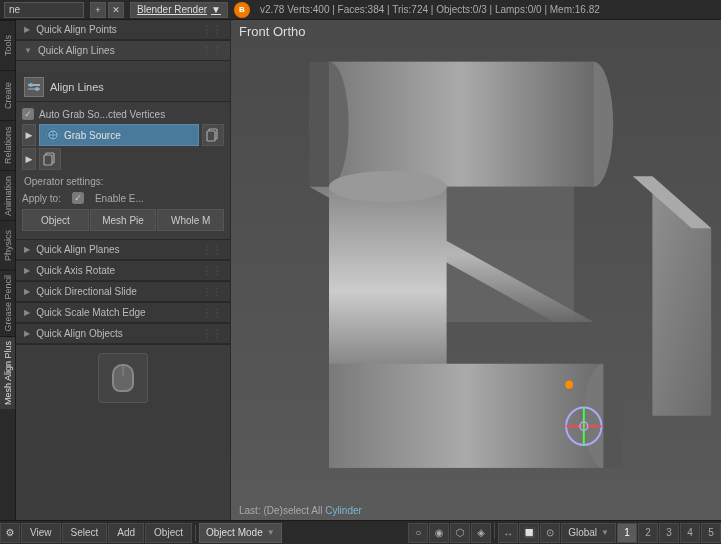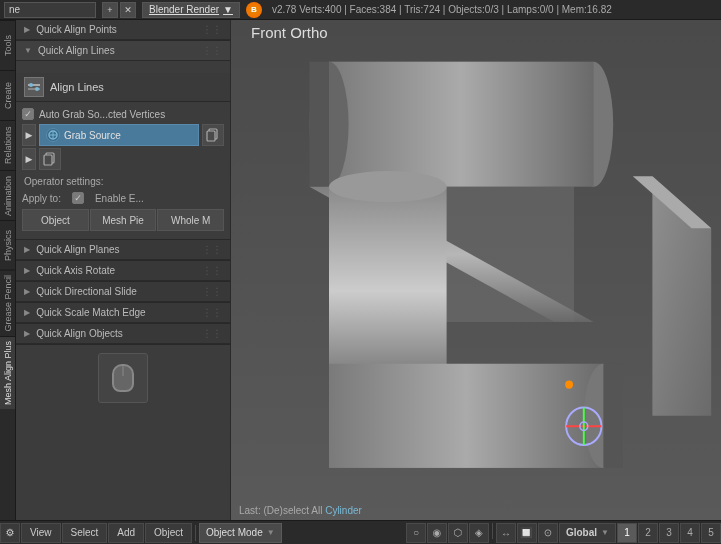--- a/index.html
+++ b/index.html
@@ -24,21 +24,21 @@
       align-items: center;
       padding: 0 4px;
       gap: 6px;
       z-index: 100;
       border-bottom: 1px solid #1a1a1a;
     }
     .top-bar-scene {
       background: #3a3a3a;
       border: 1px solid #555;
       height: 16px;
-      width: 92px;
+      width: 80px;
       display: flex;
       align-items: center;
       padding: 0 4px;
       font-size: 10px;
     }
     .top-bar-icons {
       display: flex; gap: 2px;
     }
     .top-bar-icon {
       width: 16px; height: 16px;
@@ -280,25 +280,24 @@
     
     .viewport {
       flex: 1;
       position: relative;
       background: #555;
       overflow: hidden;
     }
     .viewport-label {
       position: absolute;
       top: 4px; left: 8px;
-      font-size: 15px;
+      font-size: 13px;
       color: #ddd;
       z-index: 10;
       pointer-events: none;
-      margin-left: 12px;
     }
     .nav-box {
       width: 50px; height: 50px;
       background: #444;
       border: 1px solid #555;
       border-radius: 3px;
       display: flex; align-items: center; justify-content: center;
       position: relative;
     }
     .nav-mouse {
@@ -368,21 +367,21 @@
     }
     .bb-mode-arrow { font-size: 8px; color: #888; }
     .bb-spacer { flex: 1; }
     .bb-global {
       height: 20px;
       padding: 0 6px;
       background: #3a3a3a;
       border: 1px solid #4a4a4a;
       color: #ccc;
       font-size: 10px;
-      display: flex; align-items: center; gap: 4px; font-weight: bold;
+      display: flex; align-items: center; gap: 4px;
     }
     .bb-icons {
       display: flex; gap: 1px;
     }
     .bb-ic {
       width: 20px; height: 20px;
       background: #3a3a3a;
       border: 1px solid #4a4a4a;
       display: flex; align-items: center; justify-content: center;
       font-size: 10px; color: #aaa; cursor: pointer;

